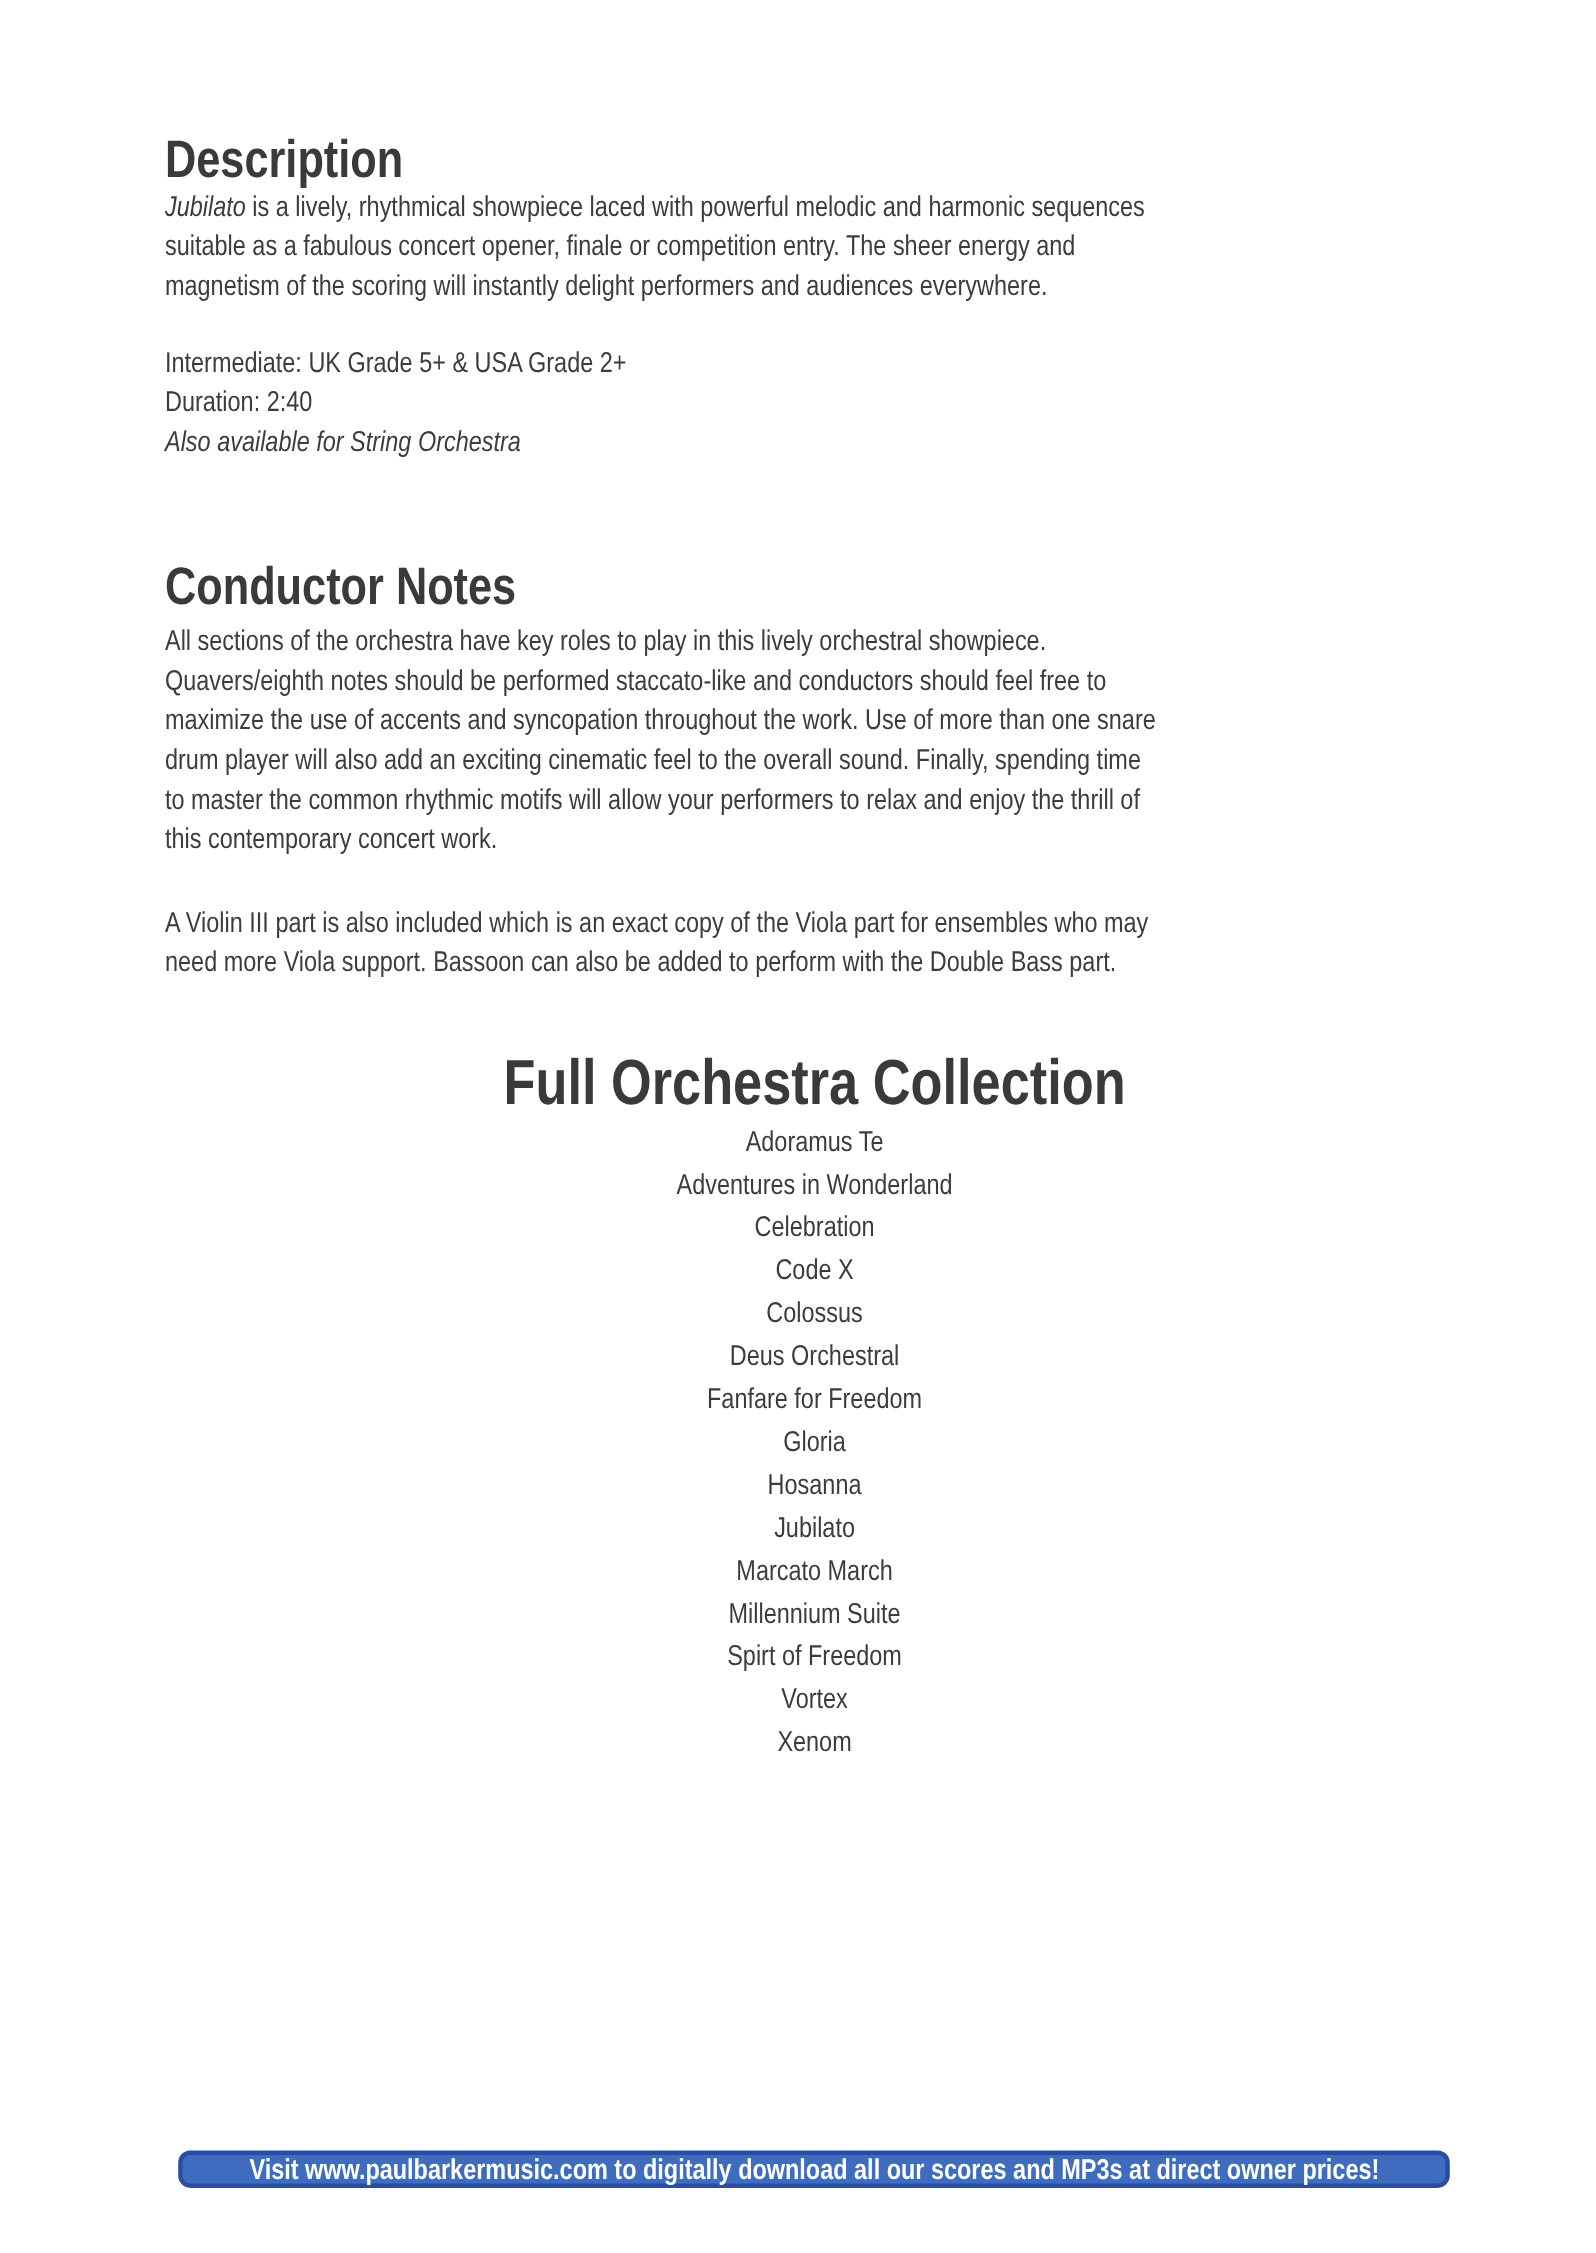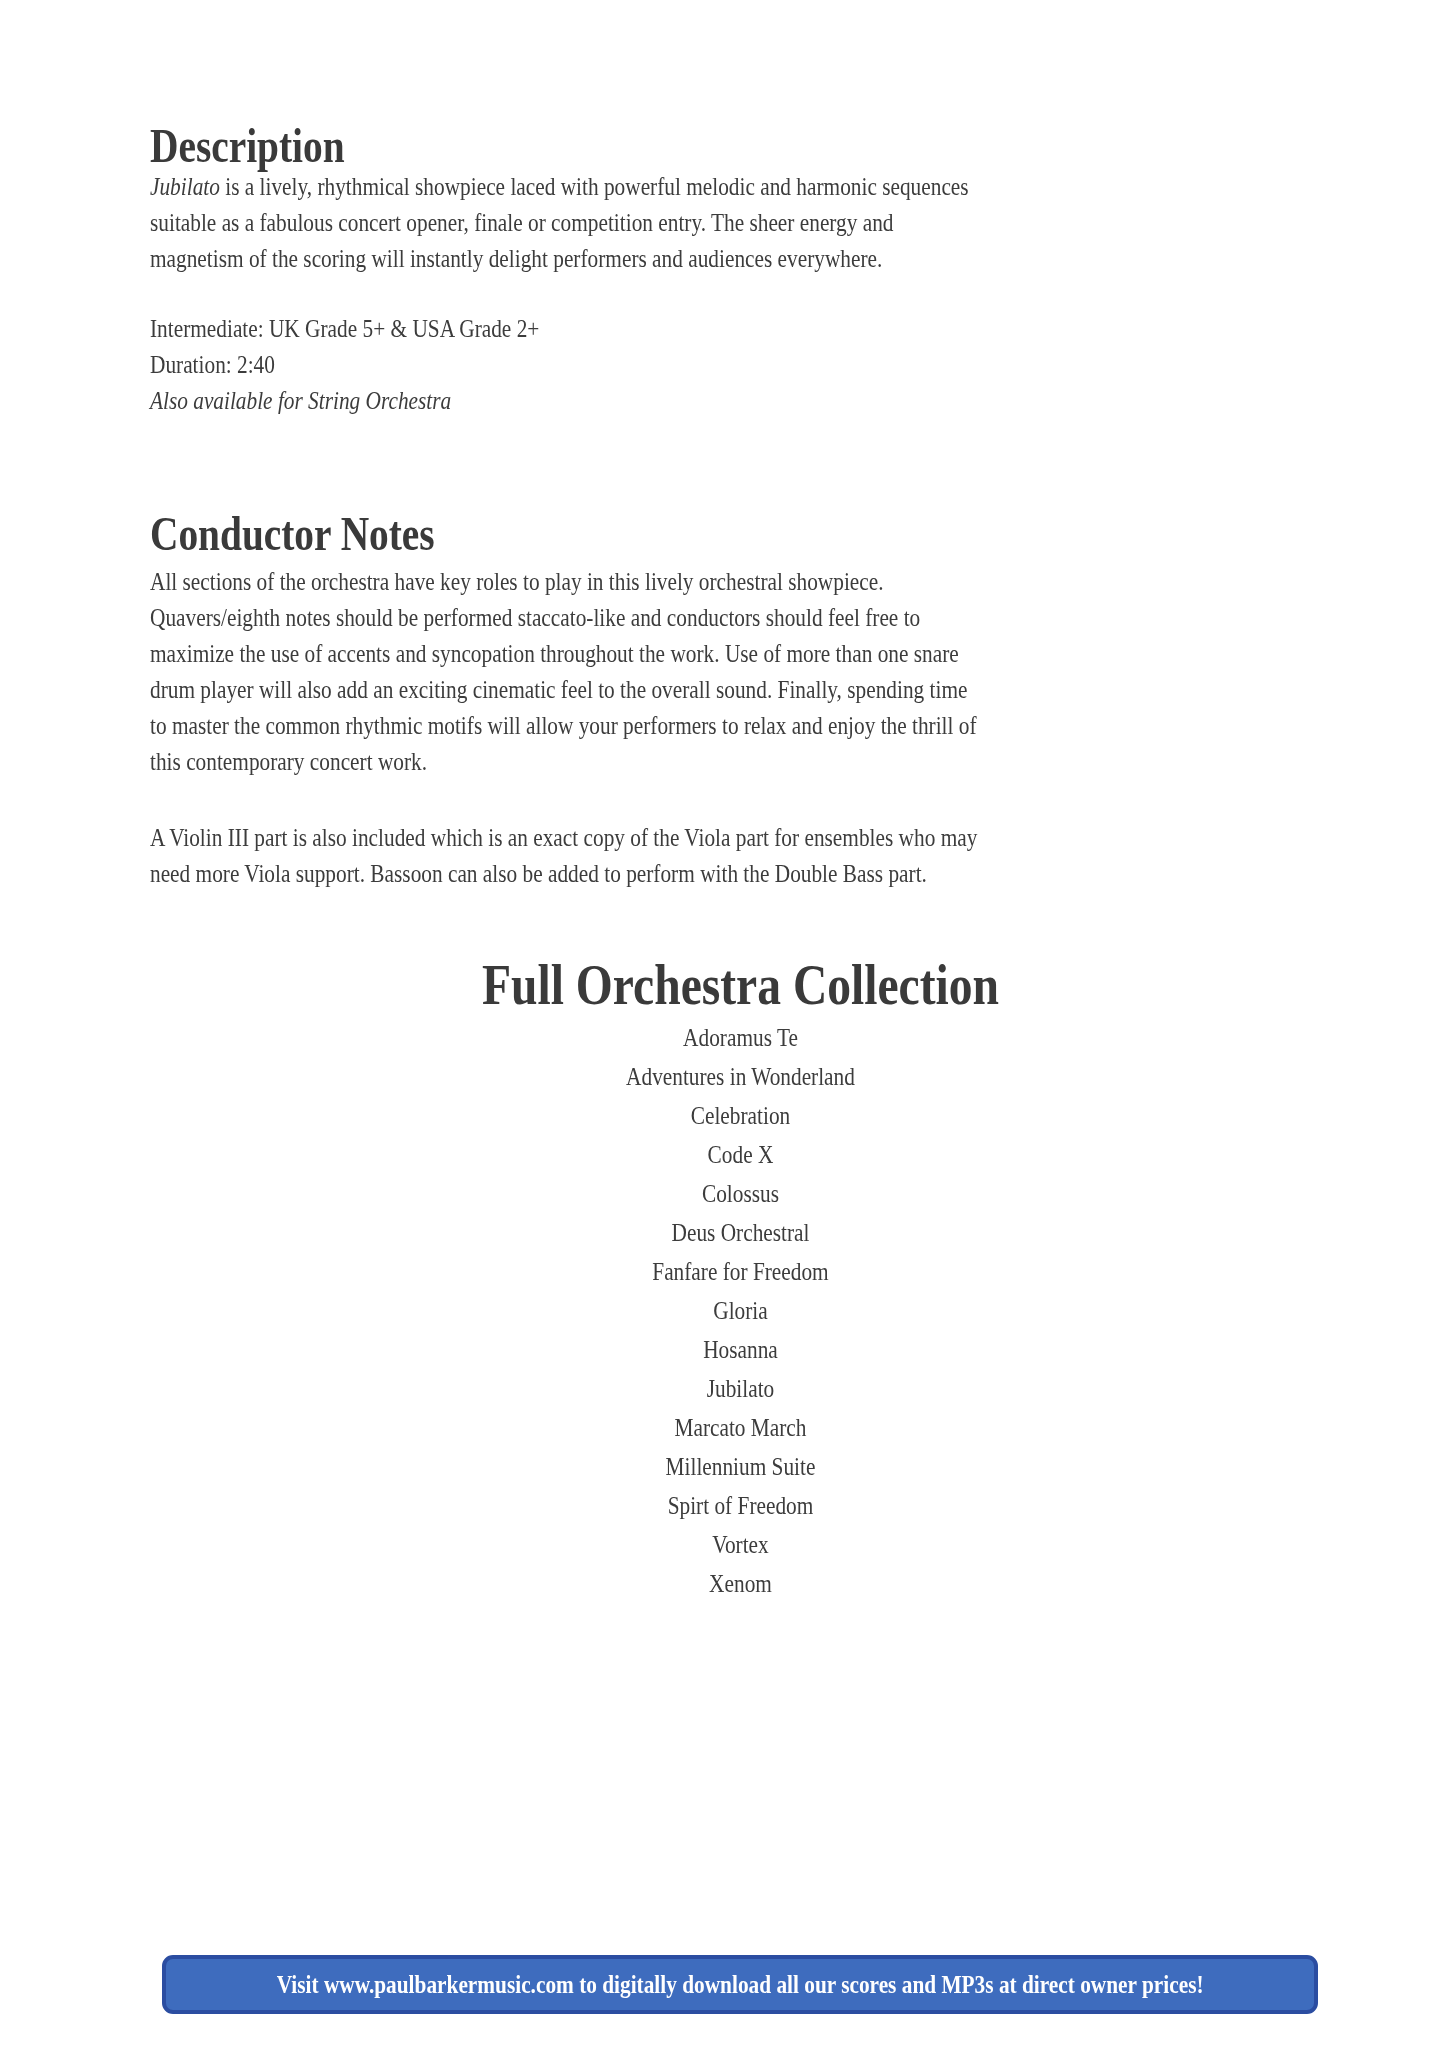--- a/index.html
+++ b/index.html
@@ -2,21 +2,21 @@
 <html><head>
 <meta charset="utf-8">
 <style>
   html, body { margin: 0; padding: 0; background: #ffffff; }
   .page {
     position: relative;
     width: 1451px;
     height: 2048px;
     background: #ffffff;
     overflow: hidden;
-    font-family: Liberation Serif, serif;
+    font-family: Liberation Sans, sans-serif;
     color: #3c3c3c;
   }
   
   .tx   { transform: scaleX(0.82); transform-origin: 0 0; }
   .tx-c { transform: scaleX(0.82); transform-origin: 50% 0; }
 
   .h {
     position: absolute;
     left: 150px;
     margin: 0;
@@ -55,21 +55,21 @@
   .list {
     font-size: 26px;
     line-height: 39px;
     color: #3c3c3c;
   }
   .banner {
     position: absolute;
     left: 162px;
     top: 1955px;
     width: 1156px;
-    height: 59px;
+    height: 34px;
     box-sizing: border-box;
     background: #3e6cbe;
     border: 4px solid #2b4da1;
     border-radius: 11px;
     display: flex;
     align-items: center;
     justify-content: center;
     cursor: pointer;
   }
   .banner-text {

